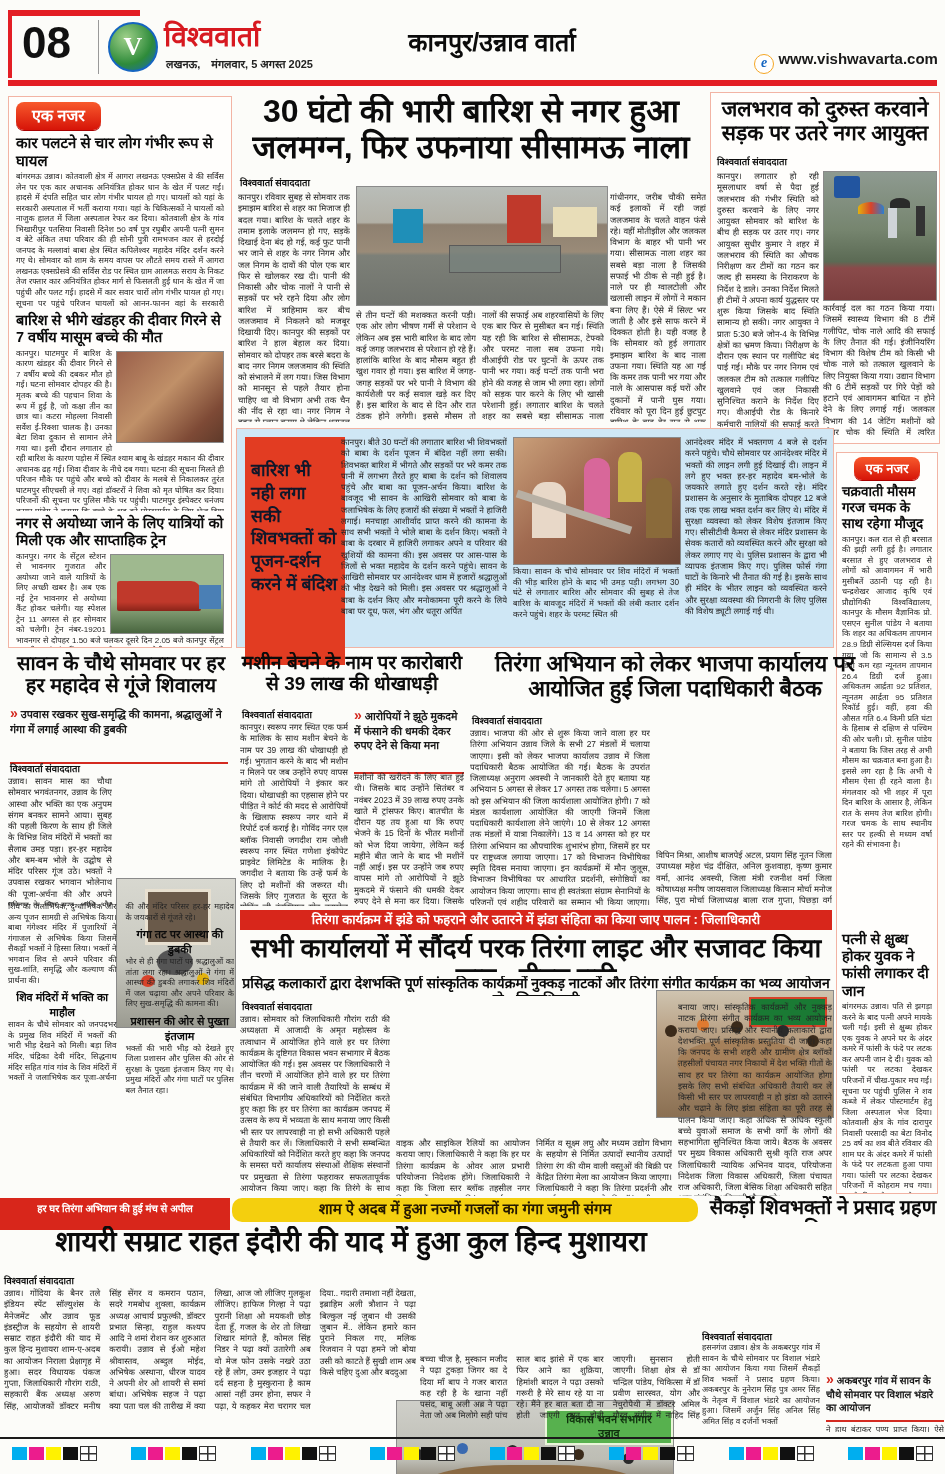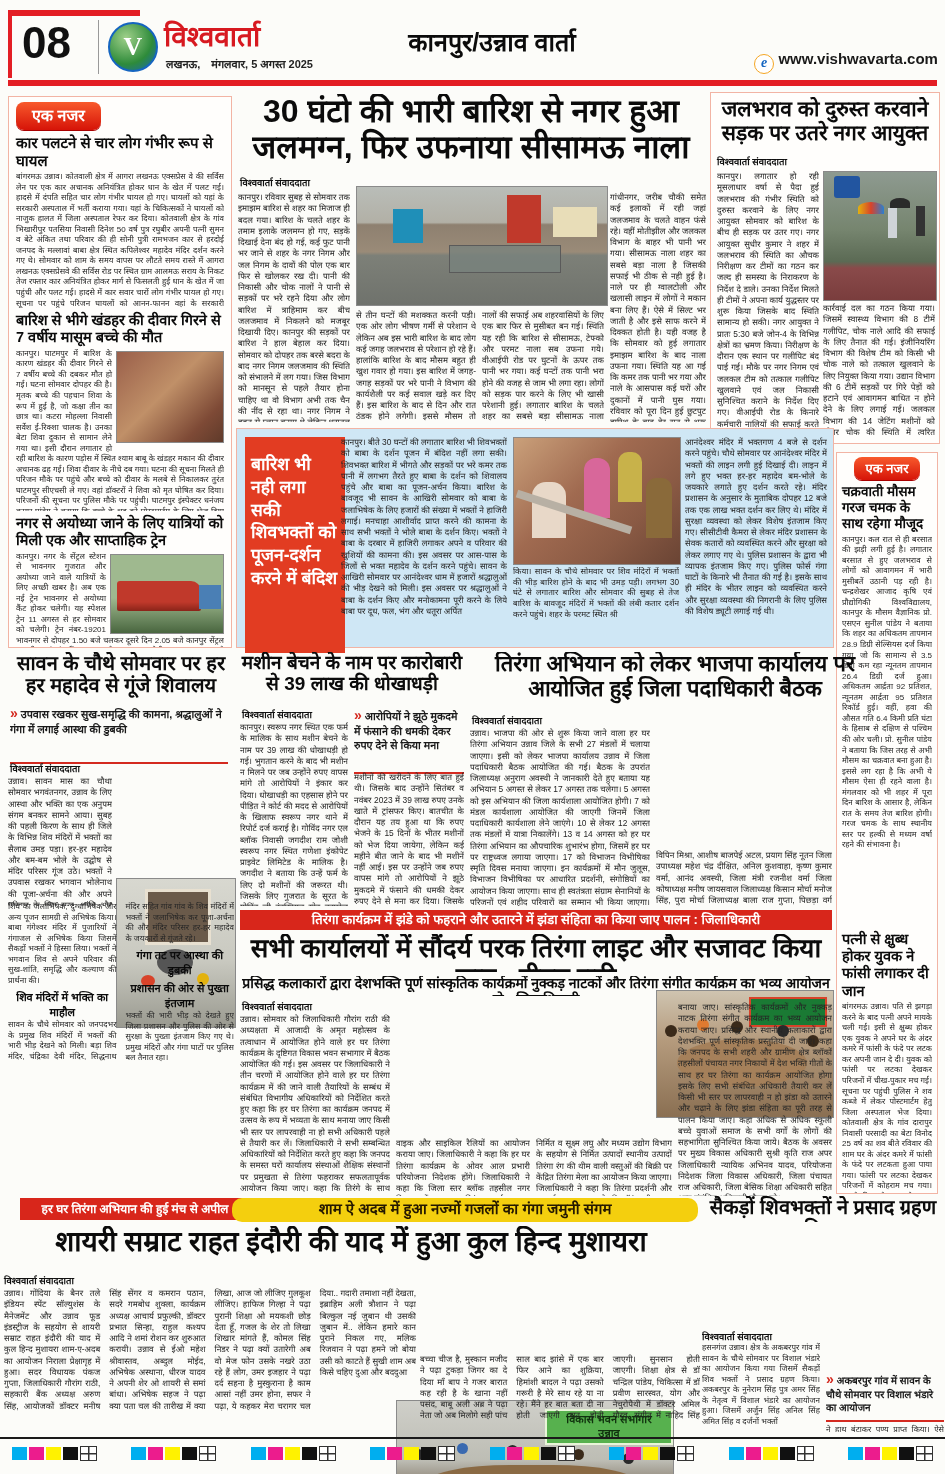--- a/index.html
+++ b/index.html
@@ -17,22 +17,22 @@
   .pill-sm{font-size:13px;padding:2px 12px 3px 12px;}
   .brief-box{border:1px solid #f2b4a4;background:#fffefc;}
   .brief-h{font-size:15px;font-weight:bold;color:#0b0b0b;line-height:1.2;margin:4px 0 2px 0;}
   .brief-h2{font-size:13.5px;font-weight:bold;color:#0b0b0b;line-height:1.2;margin:4px 0 2px 0;}
   .pq{font-weight:bold;font-size:10.8px;line-height:1.3;color:#1a1a1a;
       border-bottom:2px solid #d42a20;padding-bottom:6px;text-align:left;}
   .qm{color:#d42a20;font-weight:bold;font-size:14px;margin-right:3px;}
   .strip-red{background:#d8261b;color:#fff;font-weight:bold;text-align:center;}
   .strip-yellow{background:#f4cf0e;color:#241800;font-weight:bold;text-align:center;}
   .hlbox{background:#cfe7f5;border:1px solid #f2b4a4;}
-  .redlabel{background:#e23c22;color:#ffffff;font-weight:bold;font-size:17.5px;line-height:1.3;
-            padding:16px 6px;text-align:left;}
+  .redlabel{background:#e23c22;color:#0f172a;font-weight:bold;font-size:17.5px;line-height:1.3;
+            padding:22px 6px;text-align:left;}
   .ph{border:1px solid #8a8a8a;position:relative;overflow:hidden;background:#bbb;}
   .caption{font-size:8.2px;line-height:1.3;text-align:justify;color:#262626;}
   .cols2{column-count:2;column-gap:9px;}
   .cols3{column-count:3;column-gap:9px;}
   .cols4{column-count:4;column-gap:9px;}
   .sec-h{font-size:11px;font-weight:bold;text-align:center;margin:3px 0 1px 0;color:#0b0b0b;}
   .vline{background:#999;width:1px;}
   .banner-green{position:absolute;background:#57b14e;border:2px solid #e8f5d8;color:#10320e;
                 font-weight:bold;text-align:center;font-size:11px;line-height:1.25;padding:2px 6px;}
   .reg{display:flex;gap:2px;align-items:center;}
@@ -151,20 +151,21 @@
     <div class="abs" style="left:40px;top:70px;width:36px;height:26px;background:#555;border-radius:50%;"></div>
     <div class="abs" style="left:24px;top:96px;width:14px;height:12px;background:#d8432a;border-radius:50%;"></div>
     <div class="abs" style="left:80px;top:94px;width:12px;height:12px;background:#e3b20e;border-radius:50%;"></div>
   </div>
 
   <div class="abs cols2 cut" style="left:8px;top:902px;width:226px;height:284px;">
     <div class="bt-sm">शिव का जलाभिषेक, दुग्धाभिषेक और अन्य पूजन सामग्री से अभिषेक किया। बाबा गंगेश्वर मंदिर में पुजारियों ने गंगाजल से अभिषेक किया जिसमें सैकड़ों भक्तों ने हिस्सा लिया। भक्तों ने भगवान शिव से अपने परिवार की सुख-शांति, समृद्धि और कल्याण की प्रार्थना की।</div>
     <div class="sec-h">शिव मंदिरों में भक्ति का माहौल</div>
     <div class="bt-sm">सावन के चौथे सोमवार को जनपदभर के प्रमुख शिव मंदिरों में भक्तों की भारी भीड़ देखने को मिली। बड़ा शिव मंदिर, चंद्रिका देवी मंदिर, सिद्धनाथ मंदिर सहित गांव गांव के शिव मंदिरों में भक्तों ने जलाभिषेक कर पूजा-अर्चना की और मंदिर परिसर हर-हर महादेव के जयकारों से गूंजते रहे।</div>
     <div class="sec-h">गंगा तट पर आस्था की डुबकी</div>
+    <div class="bt-sm">भोर से ही गंगा घाटों पर श्रद्धालुओं का तांता लगा रहा। श्रद्धालुओं ने गंगा में आस्था की डुबकी लगाकर शिव मंदिरों में जल चढ़ाया और अपने परिवार के लिए सुख-समृद्धि की कामना की।</div>
     <div class="sec-h">प्रशासन की ओर से पुख्ता इंतजाम</div>
     <div class="bt-sm">भक्तों की भारी भीड़ को देखते हुए जिला प्रशासन और पुलिस की ओर से सुरक्षा के पुख्ता इंतजाम किए गए थे। प्रमुख मंदिरों और गंगा घाटों पर पुलिस बल तैनात रहा।</div>
   </div>
 
   <div class="abs h cut" style="left:240px;top:652px;width:224px;height:52px;font-size:19px;">मशीन बेचने के नाम पर कारोबारी से 39 लाख की धोखाधड़ी</div>
   <div class="abs by" style="left:242px;top:708px;">विश्ववार्ता संवाददाता</div>
   <div class="abs bt cut" style="left:240px;top:722px;width:108px;height:184px;">कानपुर। स्वरूप नगर स्थित एक फर्म के मालिक के साथ मशीन बेचने के नाम पर 39 लाख की धोखाधड़ी हो गई। भुगतान करने के बाद भी मशीन न मिलने पर जब उन्होंने रुपए वापस मांगे तो आरोपियों ने इंकार कर दिया। धोखाधड़ी का एहसास होने पर पीड़ित ने कोर्ट की मदद से आरोपियों के खिलाफ स्वरूप नगर थाने में रिपोर्ट दर्ज कराई है। गोविंद नगर एल ब्लॉक निवासी जगदीश राम जोशी स्वरूप नगर स्थित गणेशा इंकोपेट प्राइवेट लिमिटेड के मालिक है। जगदीश ने बताया कि उन्हें फर्म के लिए दो मशीनों की जरूरत थी। जिसके लिए गुजरात के सूरत के गोविंद जी इंडस्ट्रियल स्टेट कामरेज बालन स्थित बालाजी इंटरप्राइजेस के गेससे भावना हर्षित मेहता व राकेश गुप्ता से</div>
   <div class="abs pq cut" style="left:354px;top:706px;width:110px;height:60px;">
     <span class="qm">»</span><span>आरोपियों ने झूठे मुकदमे में फंसाने की धमकी देकर रुपए देने से किया मना</span>
   </div>
@@ -198,21 +199,21 @@
     <div class="abs" style="left:16px;top:48px;width:11px;height:11px;background:#2a2a2a;border-radius:50%;"></div>
     <div class="abs" style="left:60px;top:42px;width:11px;height:11px;background:#3a6ab0;border-radius:50%;"></div>
     <div class="abs" style="left:110px;top:44px;width:11px;height:11px;background:#2a2a2a;border-radius:50%;"></div>
     <div class="abs" style="left:176px;top:48px;width:11px;height:11px;background:#3a2a1a;border-radius:50%;"></div>
     <div class="abs" style="left:226px;top:52px;width:11px;height:11px;background:#2a2a2a;border-radius:50%;"></div>
   </div>
   <div class="abs bt cut" style="left:396px;top:1138px;width:134px;height:58px;">वाइक और साइकिल रैलियों का आयोजन कराया जाए। जिलाधिकारी ने कहा कि हर घर तिरंगा कार्यक्रम के ओवर आल प्रभारी परियोजना निदेशक होंगे। जिलाधिकारी ने कहा कि जिला स्तर ब्लॉक तहसील नगर निकाय में हर घर तिरंगा कार्यक्रम का आयोजन होगा। जिलाधिकारी ने कहा कि डीसीएम आरएलएम और उपायुक्त उद्योग द्वारा स्वयं सहायता समूह द्वारा</div>
   <div class="abs bt cut" style="left:536px;top:1138px;width:136px;height:58px;">निर्मित व सूक्ष्म लघु और मध्यम उद्योग विभाग के सहयोग से निर्मित उत्पादों स्थानीय उत्पादों तिरंगा रंग की थीम वाली वस्तुओं की बिक्री पर केंद्रित तिरंगा मेला का आयोजन किया जाएगा। जिलाधिकारी ने कहा कि तिरंगा प्रदर्शनी और आकर्षक जगह पर सेल्फी पॉइंट भी बनाए जाएंगे। कहा सभी कार्यालयों में सौंदर्य परक में तिरंगा लाइट लगाई जाए और सजाया जाए। महत्वपूर्ण जगहों पर सेल्फी बूथ</div>
   <div class="abs bt cut" style="left:678px;top:1002px;width:154px;height:194px;">बनाया जाए। सांस्कृतिक कार्यक्रमों और नुक्कड़ नाटक तिरंगा संगीत कार्यक्रम का भव्य आयोजन कराया जाए। प्रसिद्ध और स्थानीय कलाकारों द्वारा देशभक्ति पूर्ण सांस्कृतिक प्रस्तुतियां दी जाएं। कहा कि जनपद के सभी शहरी और ग्रामीण क्षेत्र ब्लॉकों तहसीलों पंचायत नगर निकायों में देश भक्ति गीतों के साथ हर घर तिरंगा का कार्यक्रम आयोजित होगा इसके लिए सभी संबंधित अधिकारी तैयारी कर लें किसी भी स्तर पर लापरवाही न हो झंडा को उतारने और चढ़ाने के लिए झंडा संहिता का पूरी तरह से पालन किया जाए। कहा अधिक से अधिक स्कूली बच्चे युवाओं समाज के सभी वर्गों के लोगों की सहभागिता सुनिश्चित किया जाये। बैठक के अवसर पर मुख्य विकास अधिकारी सुश्री कृति राज अपर जिलाधिकारी न्यायिक अभिनव यादव, परियोजना निदेशक जिला विकास अधिकारी, जिला पंचायत राज अधिकारी, जिला बेसिक शिक्षा अधिकारी सहित अन्य संबंधित अधिकारी मौजूद रहे।</div>
 
-  <div class="abs strip-red cut" style="left:0px;top:1198px;width:230px;height:22px;font-size:12px;line-height:22px;margin-left:20px;">हर घर तिरंगा अभियान की हुई मंच से अपील</div>
+  <div class="abs strip-red cut" style="left:0px;top:1198px;width:230px;height:32px;font-size:10px;line-height:22px;">हर घर तिरंगा अभियान की हुई मंच से अपील</div>
   <div class="abs strip-yellow cut" style="left:232px;top:1198px;width:466px;height:24px;font-size:15px;line-height:22px;border-radius:10px;">शाम ऐ अदब में हुआ नज्मों गजलों का गंगा जमुनी संगम</div>
   <div class="abs h cut" style="left:702px;top:1196px;width:242px;height:26px;font-size:20px;">सैकड़ों शिवभक्तों ने प्रसाद ग्रहण किया</div>
 
   <div class="abs h cut" style="left:2px;top:1226px;width:698px;height:44px;font-size:28px;">शायरी सम्राट राहत इंदौरी की याद में हुआ कुल हिन्द मुशायरा</div>
   <div class="abs by" style="left:4px;top:1274px;">विश्ववार्ता संवाददाता</div>
   <div class="abs cols4 bt cut" style="left:4px;top:1288px;width:412px;height:144px;">उन्नाव। गोंदिया के बैनर तले इंडियन स्पेंट सॉल्युशंस के मैनेजमेंट और उन्नाव फूड इंडस्ट्रीज के सहयोग से शायरी सम्राट राहत इंदौरी की याद में कुल हिन्द मुशायरा शाम-ए-अदब का आयोजन निराला प्रेक्षागृह में हुआ। सदर विधायक पंकज गुप्ता, जिलाधिकारी गौरांग राठी, सहकारी बैंक अध्यक्ष अरुण सिंह, आयोजकों डॉक्टर मनीष सिंह सेंगर व कमरान पठान, सदरे गमबोध शुक्ला, कार्यक्रम अध्यक्ष आचार्य प्रफुल्की, डॉक्टर प्रभात सिन्हा, राहुल कश्यप आदि ने शमां रोशन कर शुरुआत करायी। उन्नाव से ईओ महेश श्रीवास्तव, अब्दुल मोईद, अभिषेक अस्थाना, धीरज यादव ने अपनी शेर ओ शायरी से समां बांधा। अभिषेक सहज ने पढ़ा क्या पता चल की तारीख में क्या लिखा, आज जो लीजिए गुलकूश लीजिए। हाफिज गिल्हा ने पढ़ा पुरानी शिक्षा ओ मयकशी छोड़ देता हूँ, गजल के शेर तो लिखा शिखार मांगते हैं, कोमल सिंह निडर ने पढ़ा क्यों उतारेगी अब वो मेज फोन उसके नखरे उठा रहे हैं लोग, उमर इजहार ने पढ़ा दर्द सहना है मुस्कुराना है काम आसां नहीं उमर होना, सफर ने पढ़ा, ये कहकर मेरा चरागर चल दिया.. गदारी तमाशा नहीं देखता, इब्राहिम अली त्रौशान ने पढ़ा बिल्कुल नई जुबान थी उसकी जुबान में.. लेकिन हमारे कान पुराने निकल गए, मलिक रिजवान ने पढ़ा हमने जो बोया उसी को काटते हैं सुखी शाम अब किसे चहिए दुआ और बददुआ</div>
 
   <div class="abs cols3 bt cut" style="left:420px;top:1354px;width:280px;height:78px;">बच्चा चीज है, मुस्कान मजीद ने पढ़ा टुकड़ा जिगर का दे दिया माँ बाप ने गजर बारात कह रही है के खाना नहीं पसंद, बाबू अली अब्र ने पढ़ा नेता जो अब मिलोगे सही पांच साल बाद झांसे में एक बार फिर आने का शुक्रिया, हिमांशी बादल ने पढ़ा उसको गरूरी है मेरे साथ रहे या ना रहे। मैंने हर बात बता दी ना होती जाएगी रात होती जाएगी। सुनसान होती जाएगी। शिक्षा क्षेत्र से डॉ चन्द्रिल पांडेय, चिकित्सा में डॉ प्रवीण सारस्वत, योग और नेचुरोपैथी में डॉक्टर अमिल गौरव, संगीत में नाहिद सिंह मानू और लॉजिस्टिकी लायंस अध्यक्ष मिश्रा पायल बाई वे एम्पायर एंटरटेनमेंट, के पायल इजहारी, इवेंट मैनेजर लक्ष्मीकांत, अमिल निगम लोली, आदि को सम्मानित किया गया। सम्मान प्रक्रिया का संचालन डॉ मनीष सेंगर और लाख निगम ने किया।</div>
 
   <div class="abs cut" style="left:702px;top:1330px;width:118px;height:102px;">

